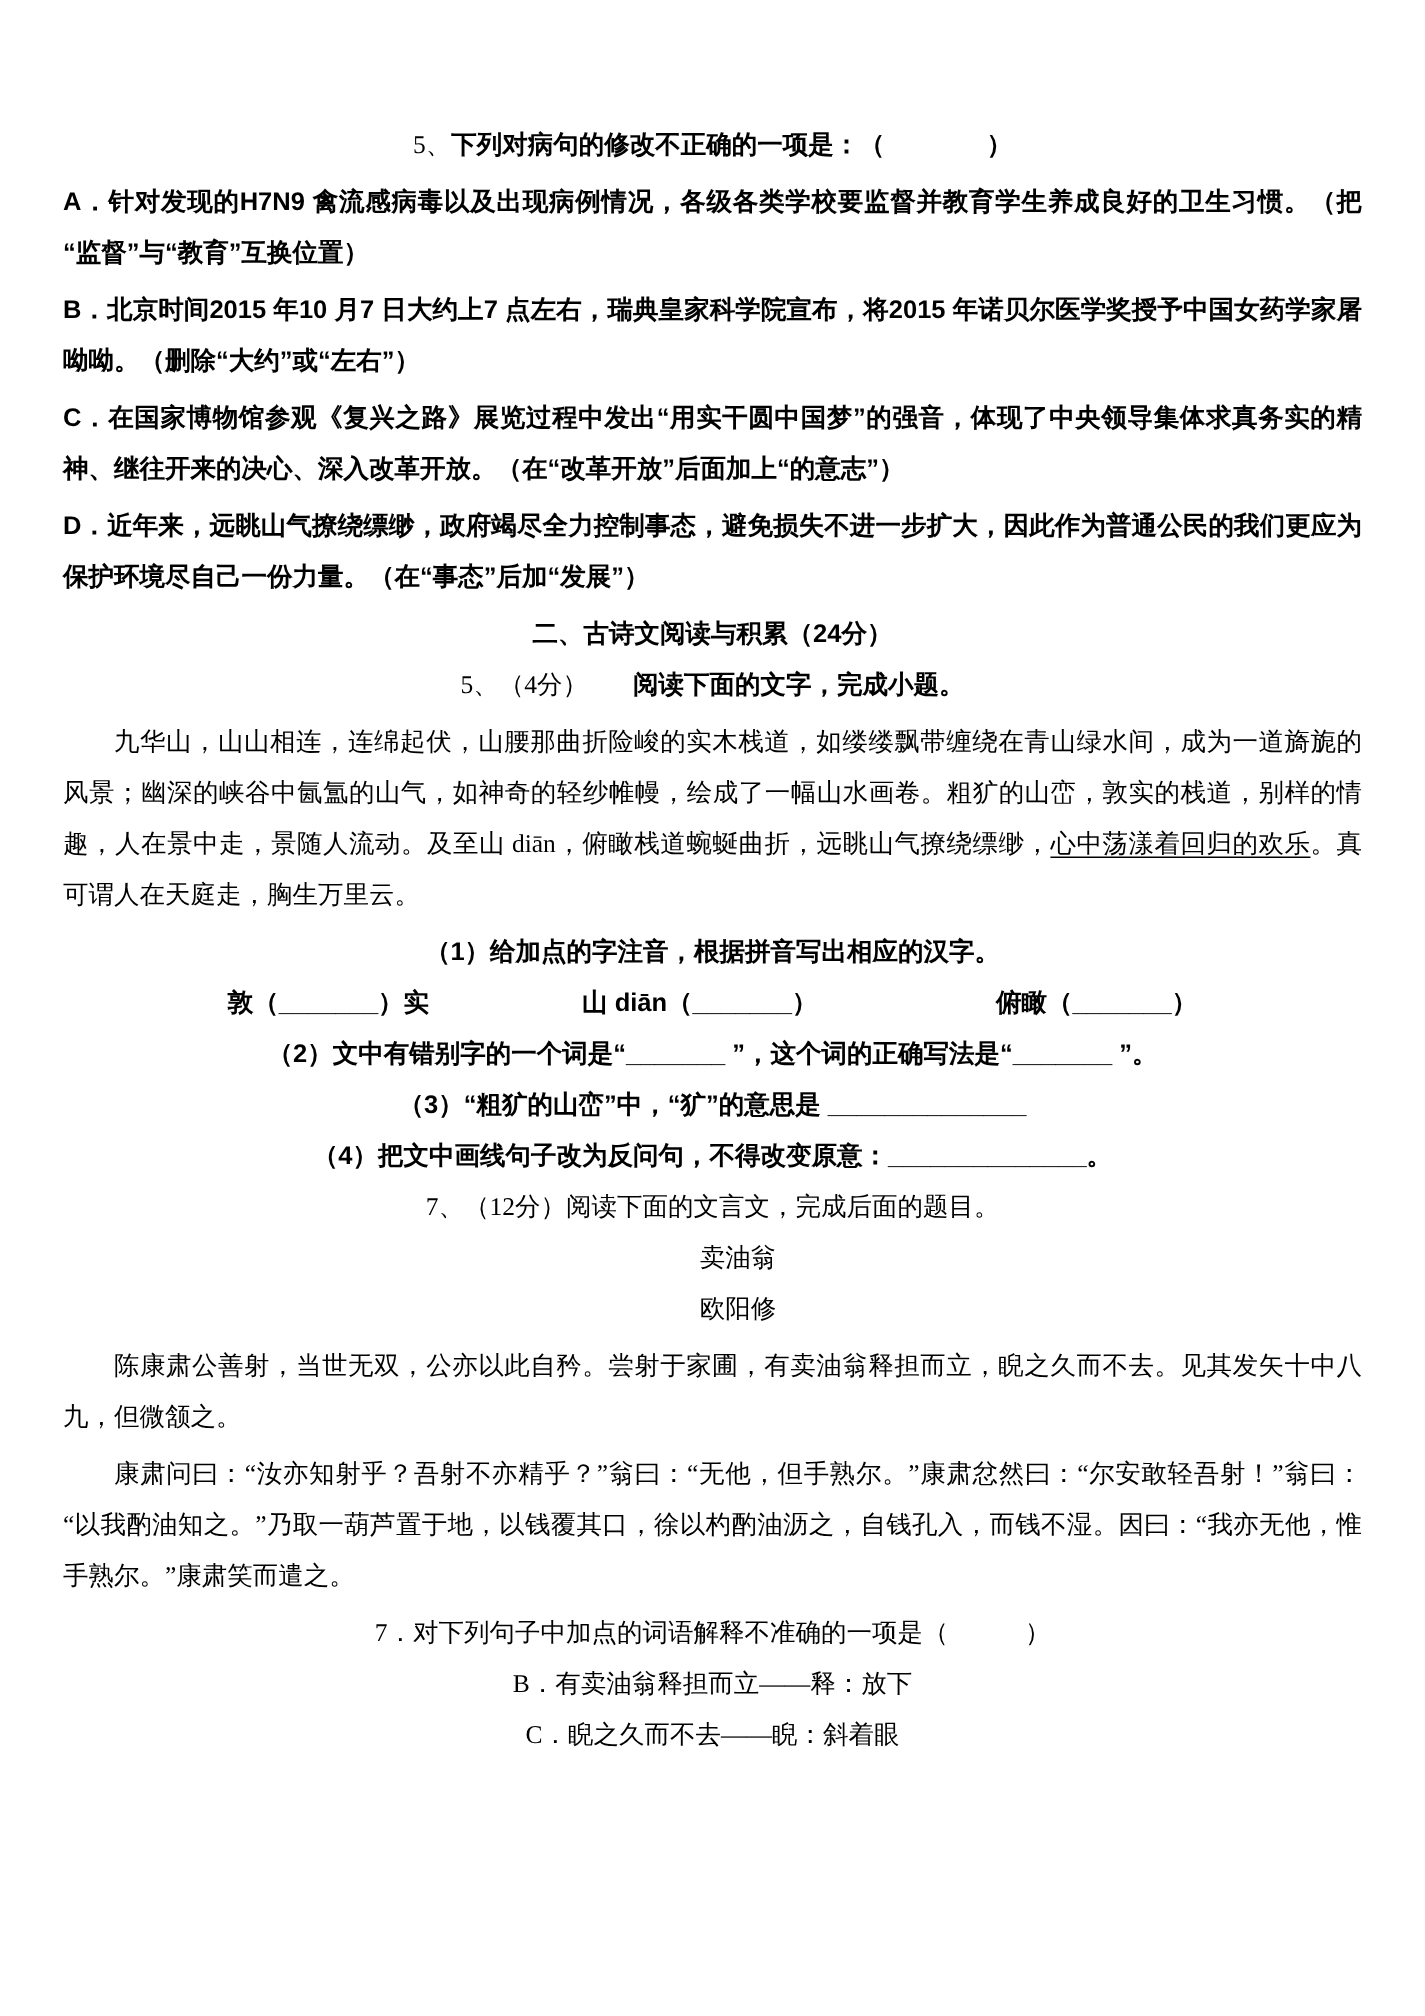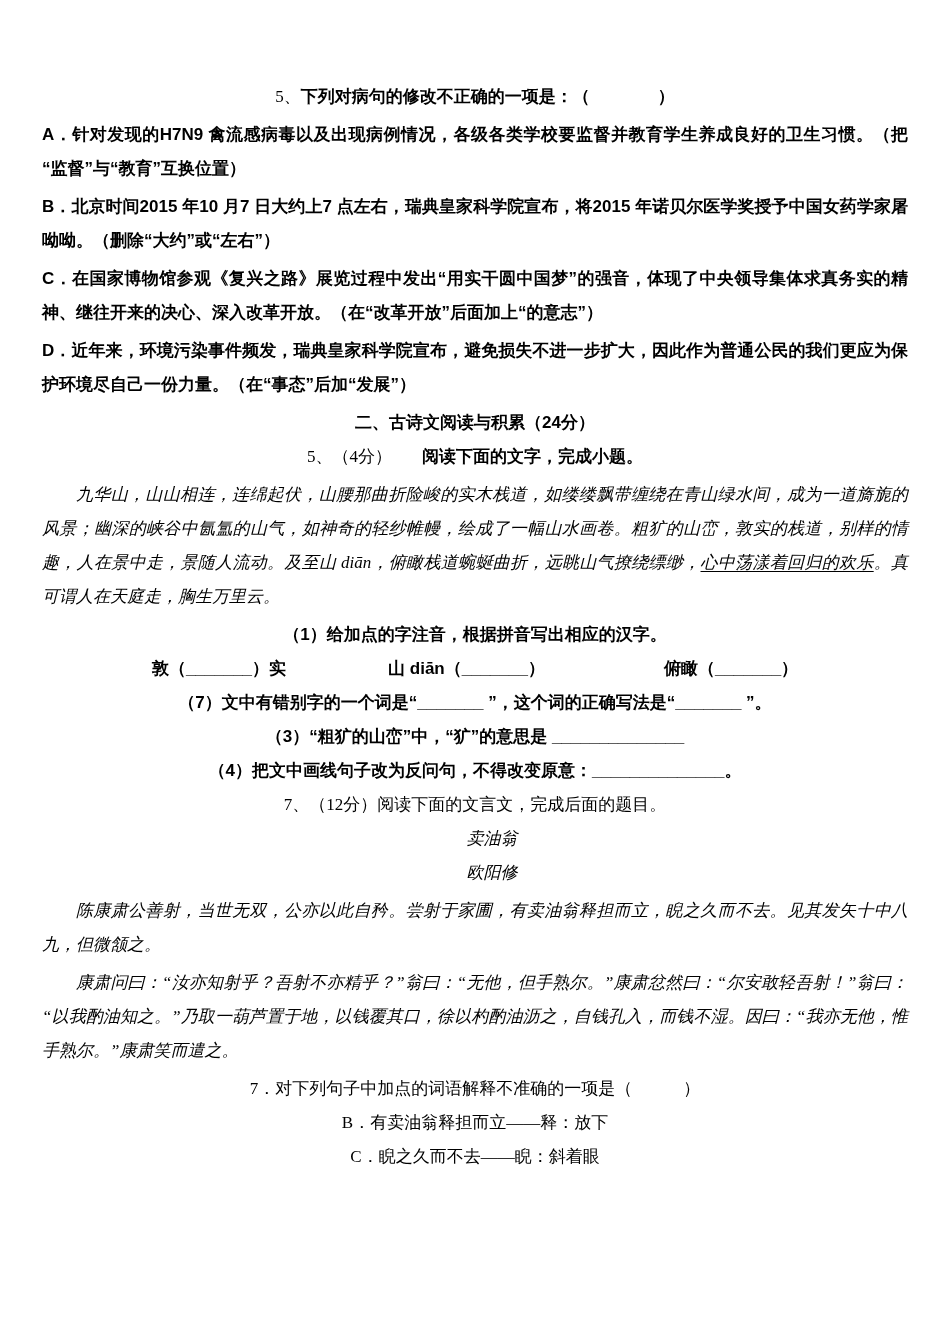--- a/index.html
+++ b/index.html
@@ -1,48 +1,48 @@
 <!DOCTYPE html>
 <html lang="zh"><head>
 <meta charset="utf-8">
 <title>语文试卷</title>
 <style>
   html,body{margin:0;padding:0;background:#ffffff;}
   body{width:950px;height:1344px;overflow:hidden;color:#000;}
   .page{padding:80px 38px 0 38px;font-size:17px;}
   .heib{font-family:"Liberation Sans","DejaVu Sans",sans-serif;font-weight:700;margin-left:30px;}
   .song{font-family:"Liberation Serif","DejaVu Serif",serif;font-weight:400;}
-  .kai{font-family:"Liberation Serif","DejaVu Serif",serif;font-style:italic;}
+  .kai{font-family:"Liberation Serif","DejaVu Serif",serif;}
   .numpre{font-family:"Liberation Serif","DejaVu Serif",serif;font-weight:400;}
   p.line{margin:0;line-height:34px;text-align:center;white-space:pre-wrap;}
   p.para{margin:4px;line-height:34px;text-align:justify;white-space:pre-wrap;}
   .indent{text-indent:2em;}
   .ul{text-decoration:underline;text-underline-offset:3px;}
   .gap-s{margin-top:2px;}
 </style>
 </head>
 <body>
 
 <div class="page">
 
   <p class="line heib"><span class="numpre">5、</span><span>下列对病句的修改不正确的一项是：（　　　　）</span></p>
   <p class="para heib">A．针对发现的H7N9 禽流感病毒以及出现病例情况，各级各类学校要监督并教育学生养成良好的卫生习惯。（把“监督”与“教育”互换位置）</p>
   <p class="para heib">B．北京时间2015 年10 月7 日大约上7 点左右，瑞典皇家科学院宣布，将2015 年诺贝尔医学奖授予中国女药学家屠呦呦。（删除“大约”或“左右”）</p>
   <p class="para heib">C．在国家博物馆参观《复兴之路》展览过程中发出“用实干圆中国梦”的强音，体现了中央领导集体求真务实的精神、继往开来的决心、深入改革开放。（在“改革开放”后面加上“的意志”）</p>
-  <p class="para heib">D．近年来，环境污染事件频发，瑞典皇家科学院宣布，避免损失不进一步扩大，因此作为普通公民的我们更应为保护环境尽自己一份力量。（在“事态”后加“发展”）</p>
+  <p class="para heib">D．近年来，远眺山气撩绕缥缈，政府竭尽全力控制事态，避免损失不进一步扩大，因此作为普通公民的我们更应为保护环境尽自己一份力量。（在“事态”后加“发展”）</p>
 
   <p class="line heib gap-s">二、古诗文阅读与积累（24分）</p>
 
   <p class="line"><span class="numpre">5、（4分）</span><span class="heib">阅读下面的文字，完成小题。</span></p>
 
   <p class="para kai indent"><span>九华山，山山相连，连绵起伏，山腰那曲折险峻的实木栈道，如缕缕飘带缠绕在青山绿水间，成为一道旖旎的风景；幽深的峡谷中氤氲的山气，如神奇的轻纱帷幔，绘成了一幅山水画卷。粗犷的山峦，敦实的栈道，别样的情趣，人在景中走，景随人流动。及至山 diān，俯瞰栈道蜿蜒曲折，远眺山气撩绕缥缈，</span><span class="ul">心中荡漾着回归的欢乐</span><span>。真可谓人在天庭走，胸生万里云。</span></p>
 
   <p class="line heib">（1）给加点的字注音，根据拼音写出相应的汉字。</p>
   <p class="line heib">敦（_______）实　　　　　　山 diān（_______）　　　　　　　俯瞰（_______）</p>
-  <p class="line heib">（7）文中有错别字的一个词是“_______ ”，这个词的正确写法是“_______ ”。</p>
+  <p class="line heib">（2）文中有错别字的一个词是“_______ ”，这个词的正确写法是“_______ ”。</p>
   <p class="line heib">（3）“粗犷的山峦”中，“犷”的意思是 ______________</p>
   <p class="line heib">（4）把文中画线句子改为反问句，不得改变原意：______________。</p>
 
   <p class="line song">7、（12分）阅读下面的文言文，完成后面的题目。</p>
   <p class="line kai indent">卖油翁</p>
   <p class="line kai indent">欧阳修</p>
   <p class="para kai indent">陈康肃公善射，当世无双，公亦以此自矜。尝射于家圃，有卖油翁释担而立，睨之久而不去。见其发矢十中八九，但微颔之。</p>
   <p class="para kai indent">康肃问曰：“汝亦知射乎？吾射不亦精乎？”翁曰：“无他，但手熟尔。”康肃忿然曰：“尔安敢轻吾射！”翁曰：“以我酌油知之。”乃取一葫芦置于地，以钱覆其口，徐以杓酌油沥之，自钱孔入，而钱不湿。因曰：“我亦无他，惟手熟尔。”康肃笑而遣之。</p>
 
   <p class="line song">7．对下列句子中加点的词语解释不准确的一项是（　　　）</p>

